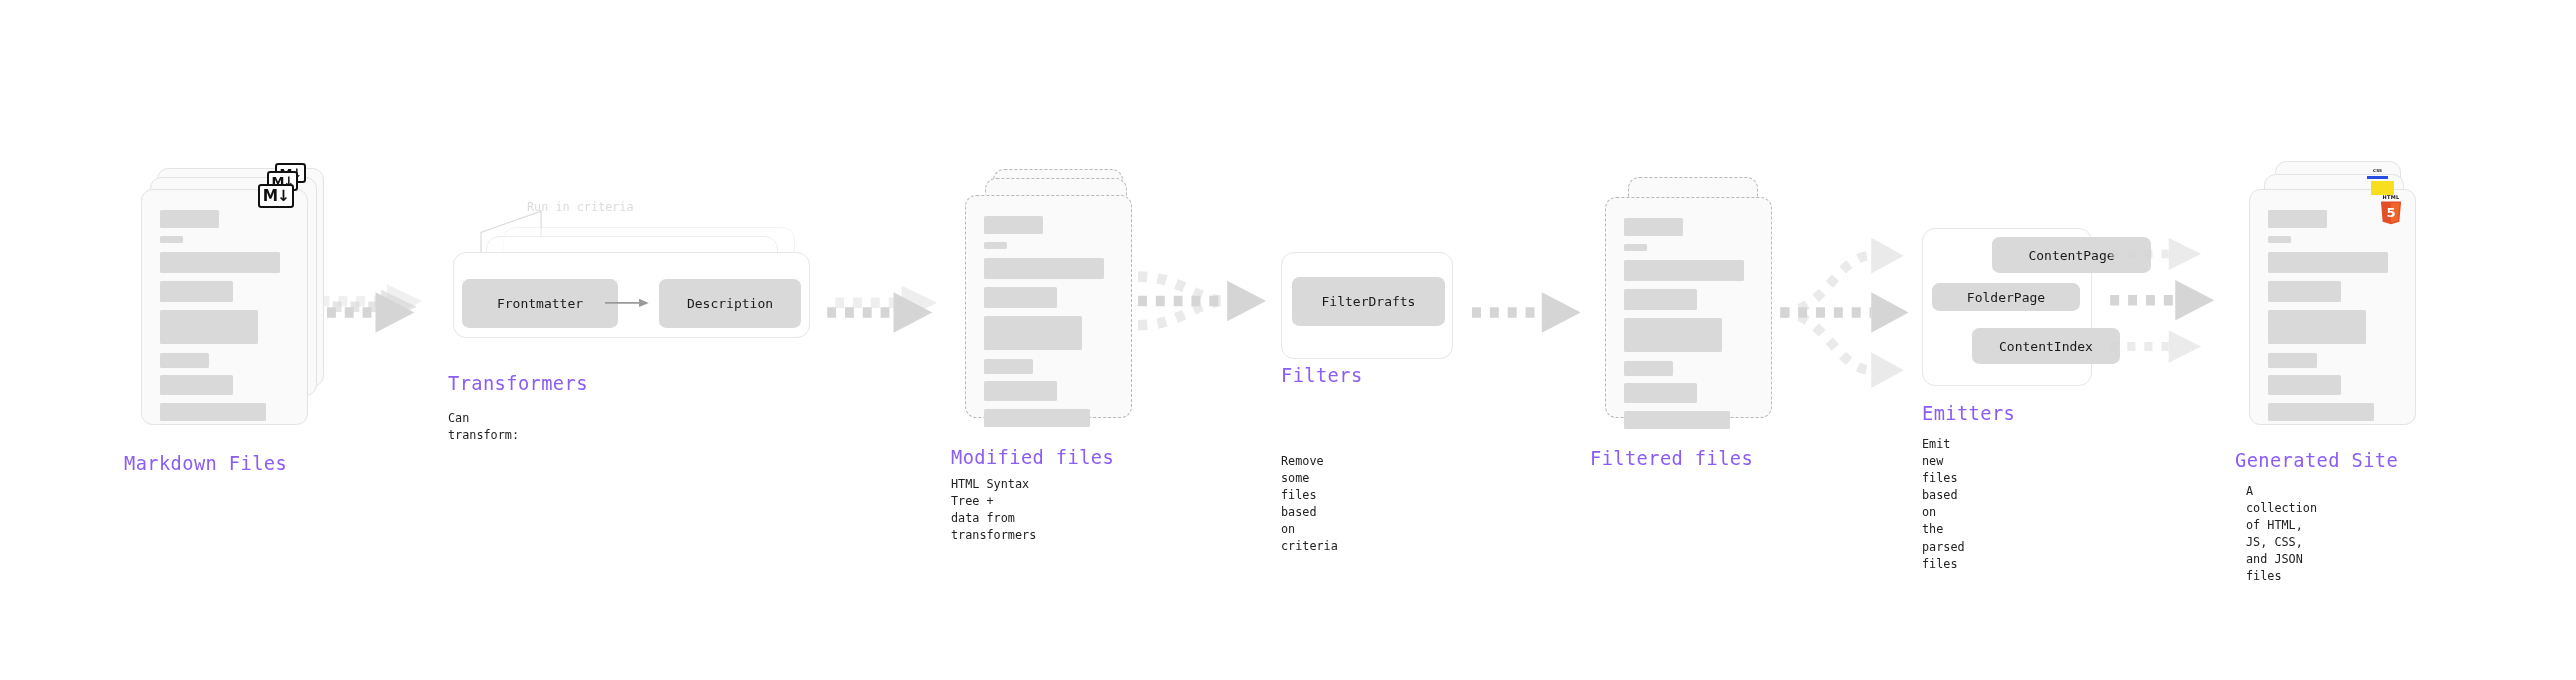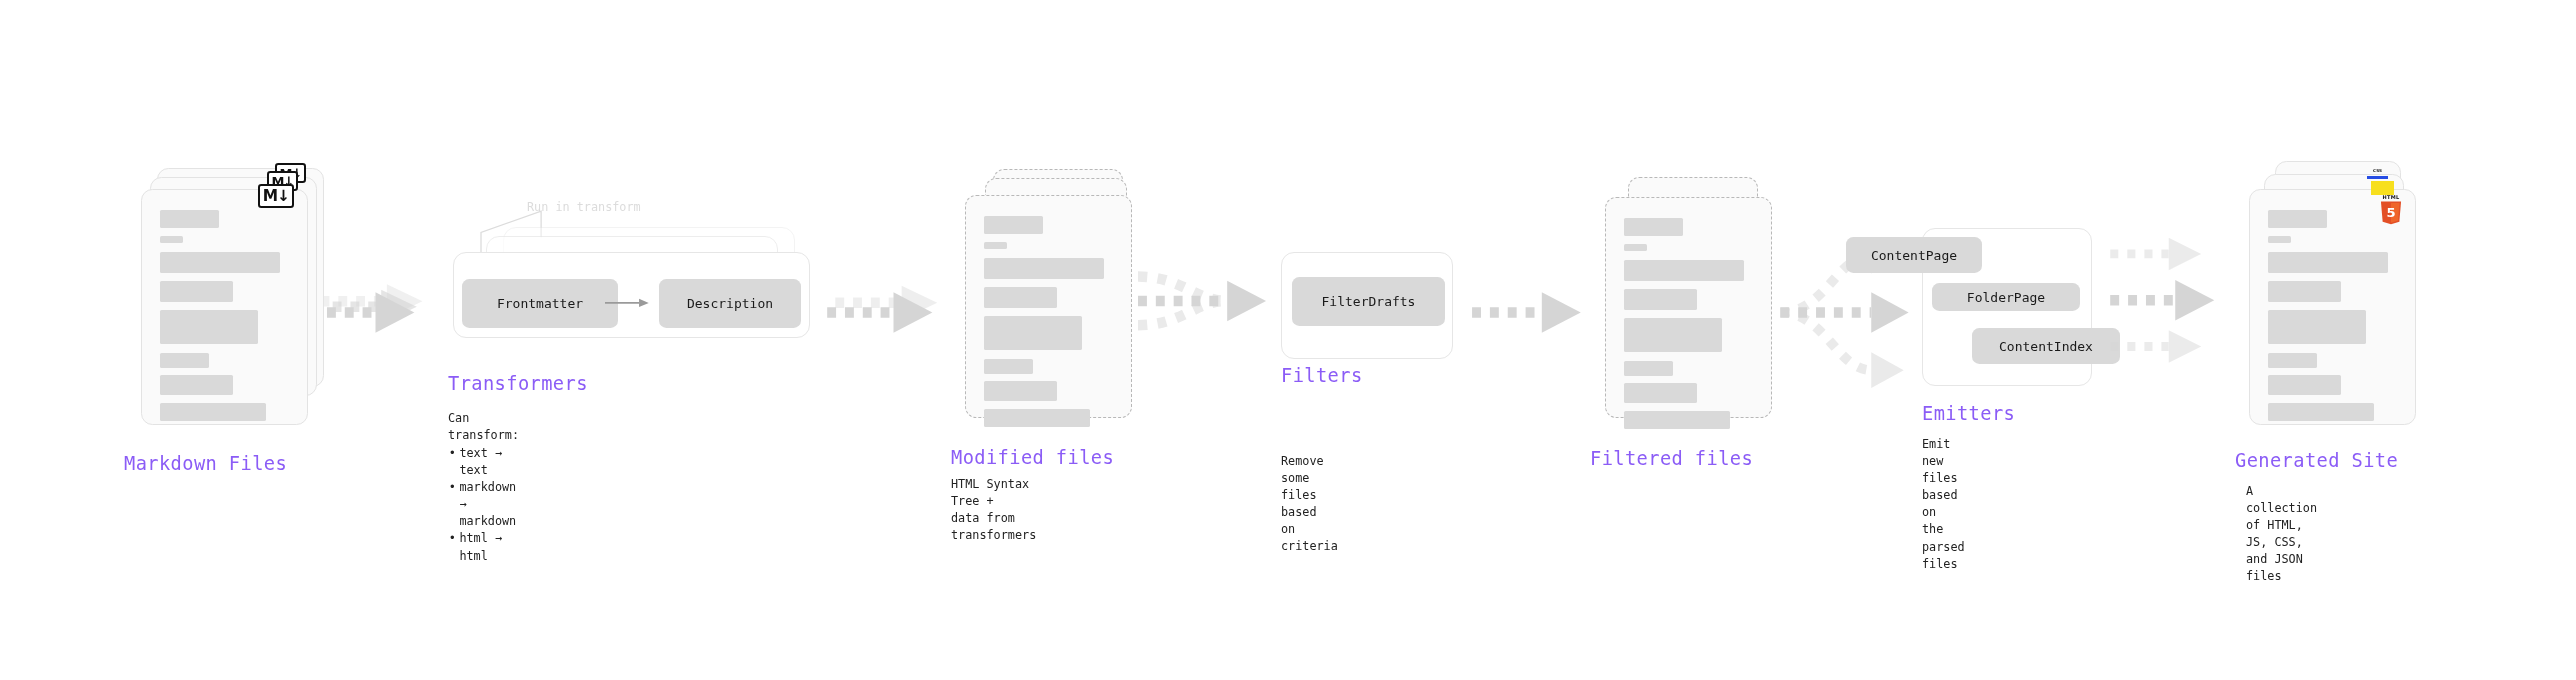--- a/index.html
+++ b/index.html
@@ -149,21 +149,21 @@
     <line x1="0" y1="55" x2="82" y2="55" stroke="#d5d5d5" stroke-width="13" stroke-dasharray="11 11"></line>
     <polygon points="82,30 130,55 82,80" fill="#d5d5d5"></polygon>
   </g>
 </svg>
 
 <div class="stage">
 
   <svg style="left:463px;top:195px;width:114px;height:65px;" viewBox="0 0 140 80" width="114" height="65">
     <path d="M 22 82 L 22 46 L 96 20 L 96 52" fill="none" stroke="#dcdcdc" stroke-width="1.6"></path>
   </svg>
-  <div class="runlabel" style="left:527px;top:200px;">Run in transform</div>
+  <div class="runlabel" style="left:527px;top:200px;">Run in criteria</div>
 
   <div class="groupbox" style="left:503px;top:227px;width:292px;height:87px;opacity:0.45;"></div>
   <div class="pill" style="left:523px;top:255px;width:102px;height:49px;opacity:0.25;"></div>
   <div class="pill" style="left:654px;top:255px;width:120px;height:49px;opacity:0.25;"></div>
   <svg style="left:637px;top:273px;width:37px;height:9.8px;opacity:0.35;" viewBox="0 0 46 12" width="37" height="9.8">
     <line x1="0" y1="6" x2="32" y2="6" stroke="#9a9a9a" stroke-width="1.6"></line>
     <polygon points="32,1.5 42,6 32,10.5" fill="#9a9a9a"></polygon>
   </svg>
 
   <div class="groupbox" style="left:486px;top:236px;width:292px;height:87px;opacity:0.7;"></div>
@@ -179,25 +179,20 @@
   <div class="pill" style="left:659px;top:279px;width:142px;height:49px;">Description</div>
   <svg style="left:605px;top:298px;width:47px;height:9.8px;" viewBox="0 0 58 12" width="47" height="9.8">
     <line x1="0" y1="6" x2="42" y2="6" stroke="#9a9a9a" stroke-width="2"></line>
     <polygon points="42,1 54,6 42,11" fill="#9a9a9a"></polygon>
   </svg>
 
   <div class="title" style="left:448px;top:373px;">Transformers</div>
 
   <div class="bullets" style="left:448px;top:410px;">
     <div class="hdr">Can transform:</div>
-    <ul>
-      <li>text → text</li>
-      <li>markdown → markdown</li>
-      <li>html → html</li>
-    </ul>
   </div>
 </div>
 
 <svg style="left:827px;top:268px;width:146px;height:89px;" viewBox="0 0 180 110" width="146" height="89">
   <g opacity="0.4" transform="translate(10,-12)">
     <line x1="0" y1="55" x2="82" y2="55" stroke="#d5d5d5" stroke-width="13" stroke-dasharray="11 11"></line>
     <polygon points="82,34 126,55 82,76" fill="#d5d5d5"></polygon>
   </g>
   <g opacity="1">
     <line x1="0" y1="55" x2="82" y2="55" stroke="#d5d5d5" stroke-width="13" stroke-dasharray="11 11"></line>
@@ -267,21 +262,21 @@
 
   <path d="M 0 125 C 55 125 70 196 112 196" fill="none" stroke="#eaeaea" stroke-width="12" stroke-dasharray="11 13"></path>
   <polygon points="112,174 152,196 112,218" fill="#eaeaea"></polygon>
 
   <line x1="0" y1="125" x2="112" y2="125" stroke="#d5d5d5" stroke-width="13" stroke-dasharray="11 11"></line>
   <polygon points="112,100 158,125 112,150" fill="#d5d5d5"></polygon>
 </svg>
 
 <div class="stage">
   <div class="groupbox" style="left:1922px;top:228px;width:170px;height:158px;"></div>
-  <div class="pill" style="left:1846px;top:237px;width:136px;height:36px;">ContentPage</div>
+  <div class="pill" style="left:1992px;top:237px;width:159px;height:36px;">ContentPage</div>
   <div class="pill" style="left:1932px;top:283px;width:148px;height:28px;">FolderPage</div>
   <div class="pill" style="left:1932px;top:328px;width:148px;height:36px;margin-left:40px;">ContentIndex</div>
 
   <div class="title" style="left:1922px;top:403px;">Emitters</div>
   <div class="subtitle" style="left:1922px;top:436px;">Emit new files based on
 the parsed files</div>
 </div>
 
 <svg style="left:2110px;top:223px;width:163px;height:187px;" viewBox="0 0 200 230" width="163" height="187">
   <g opacity="0.45">

